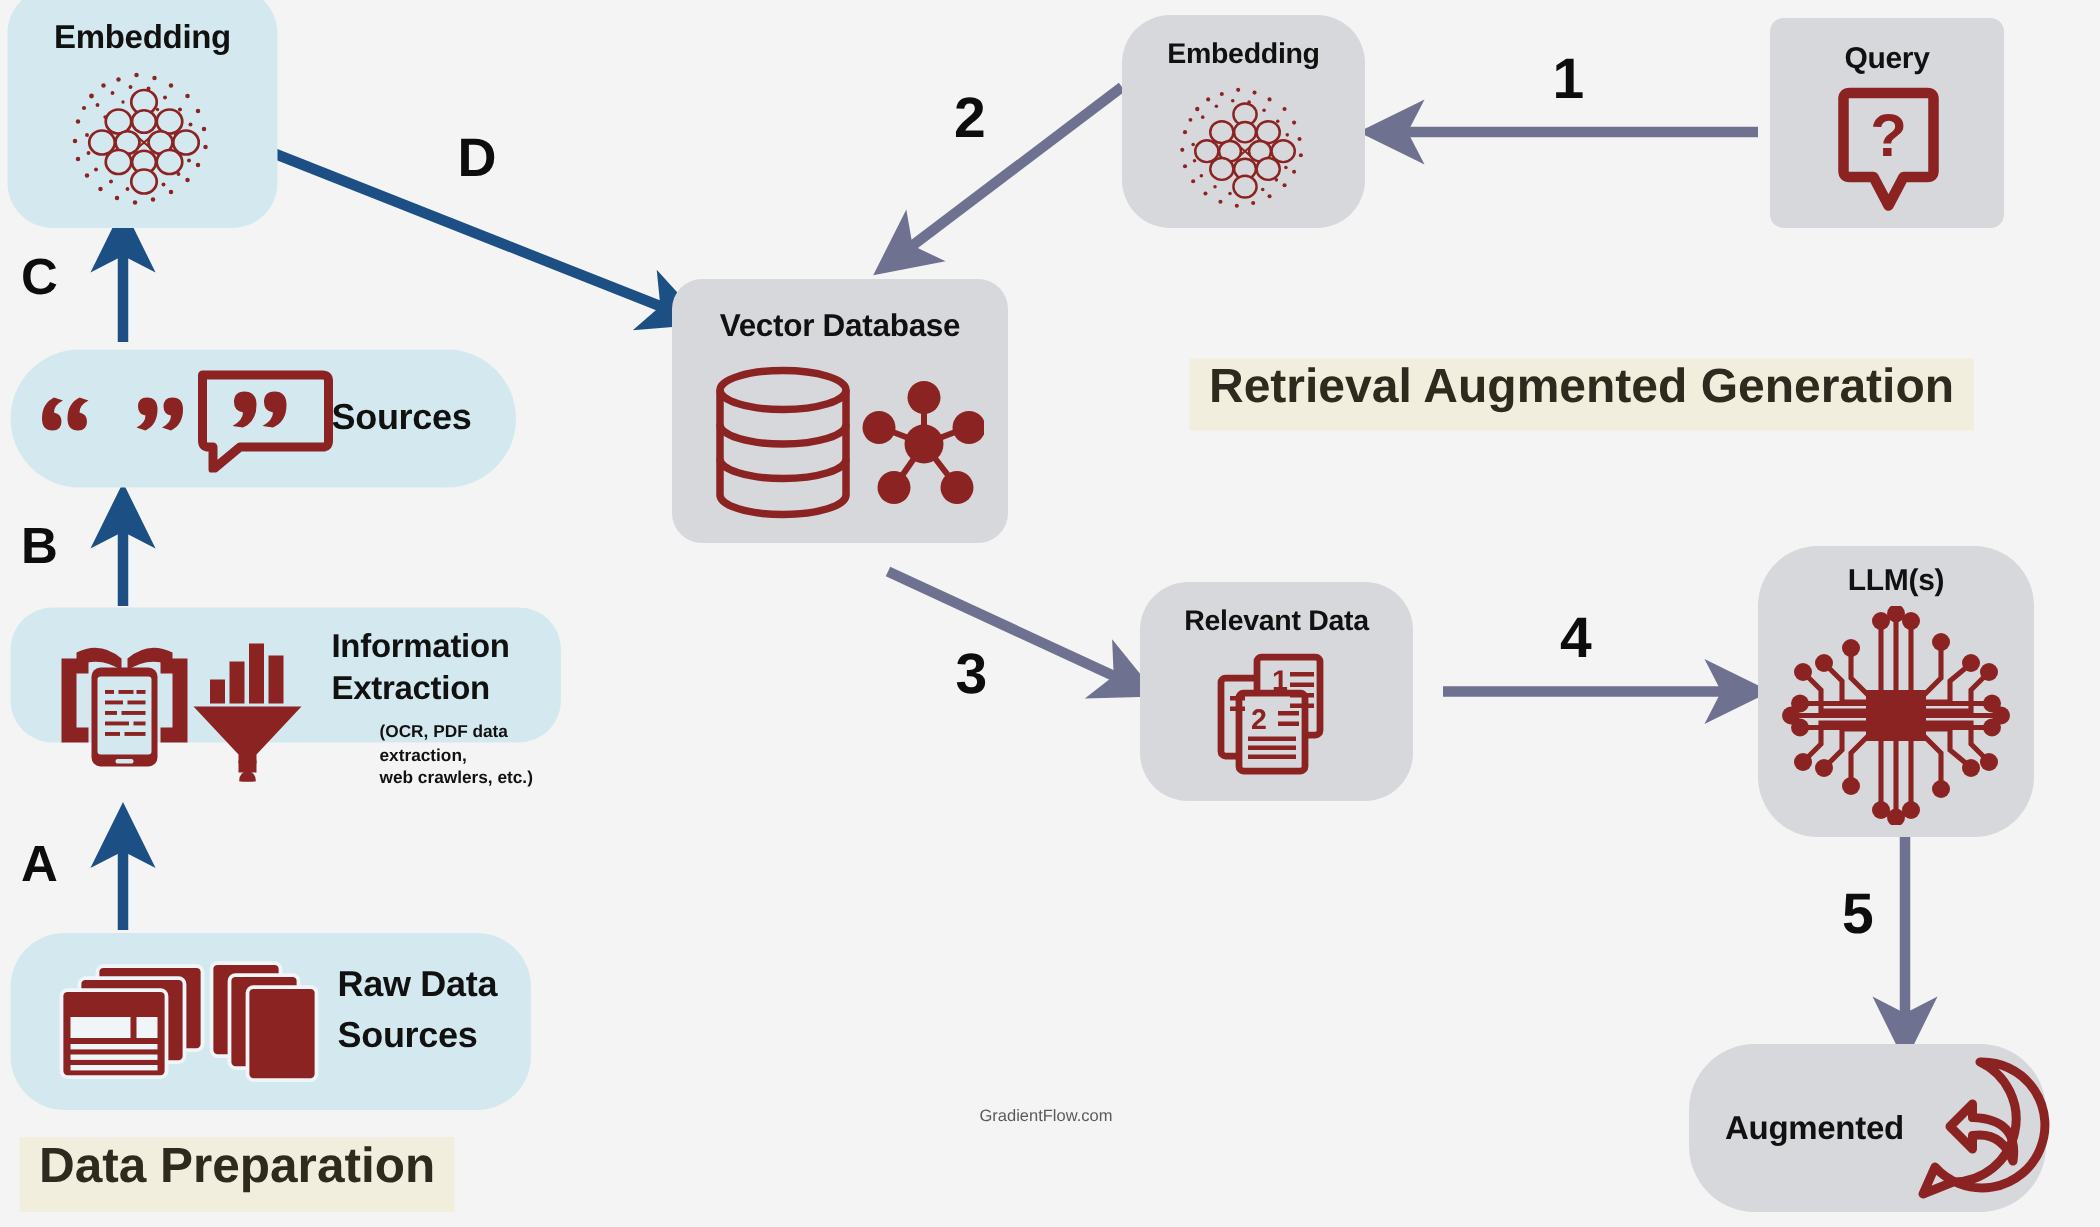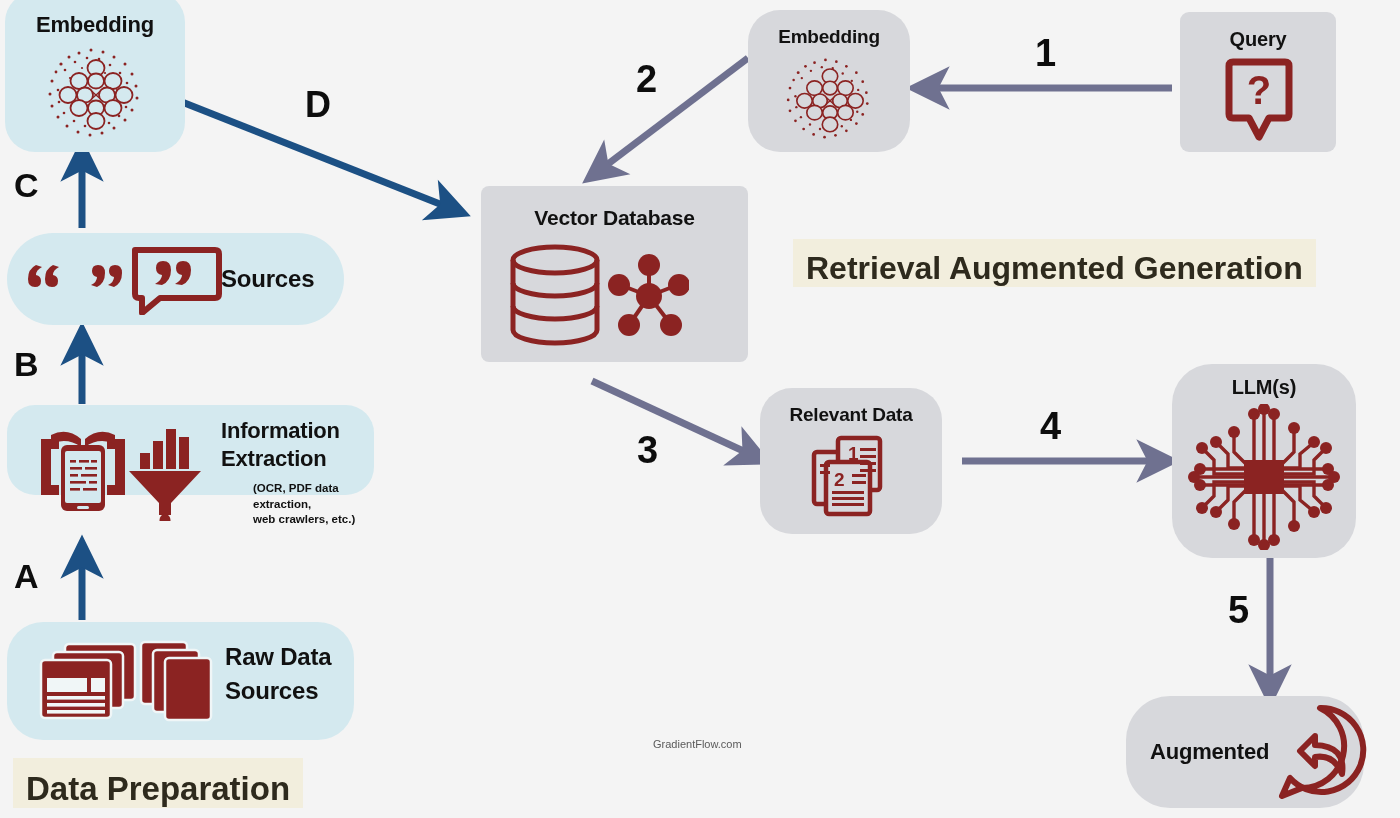--- a/index.html
+++ b/index.html
@@ -36,21 +36,21 @@
   .step-label{
     position:absolute;
     font-weight:bold;
     color:#0d0d0d;
     font-family:"Liberation Sans",sans-serif;
   }
   .banner{
     position:absolute;
     background:#f2eedd;
     display:flex;
-    align-items:flex-end;
+    align-items:flex-start;
     font-weight:bold;
     color:#2e2a1d;
     white-space:nowrap;
   }
   .credit{
     position:absolute;
     font-size:11px;
     color:#5a5a5a;
     font-family:"Liberation Sans",sans-serif;
   }
@@ -275,21 +275,21 @@
         <rect x="124" y="10" width="46" height="62" rx="4"></rect>
         <rect x="136" y="18" width="46" height="62" rx="4"></rect>
       </g>
     </svg>
     <div style="position:absolute;left:218px;top:18px;">
       <div class="node-title" style="font-size:24px;line-height:1.42;">Raw Data</div>
       <div class="node-title" style="font-size:24px;line-height:1.42;">Sources</div>
     </div>
   </div>
 
-  <div class="node gray-node" style="left:481px;top:186px;width:267px;height:176px;border-radius:8px;">
+  <div class="node gray-node" style="left:448px;top:186px;width:224px;height:176px;border-radius:20px;">
     <div style="position:absolute;top:20px;left:0;width:100%;text-align:center;">
       <span class="node-title" style="font-size:21px;">Vector Database</span>
     </div>
     <svg class="icon-wrap" style="left:22px;top:56px;" width="186" height="108" viewBox="0 0 186 108">
       <g fill="none" stroke="#8b2322" stroke-width="5">
         <ellipse cx="52" cy="18" rx="42" ry="13"></ellipse>
         <path d="M10,18 L10,88 A42,13 0 0 0 94,88 L94,18"></path>
         <path d="M10,41 A42,13 0 0 0 94,41"></path>
         <path d="M10,64 A42,13 0 0 0 94,64"></path>
       </g>

